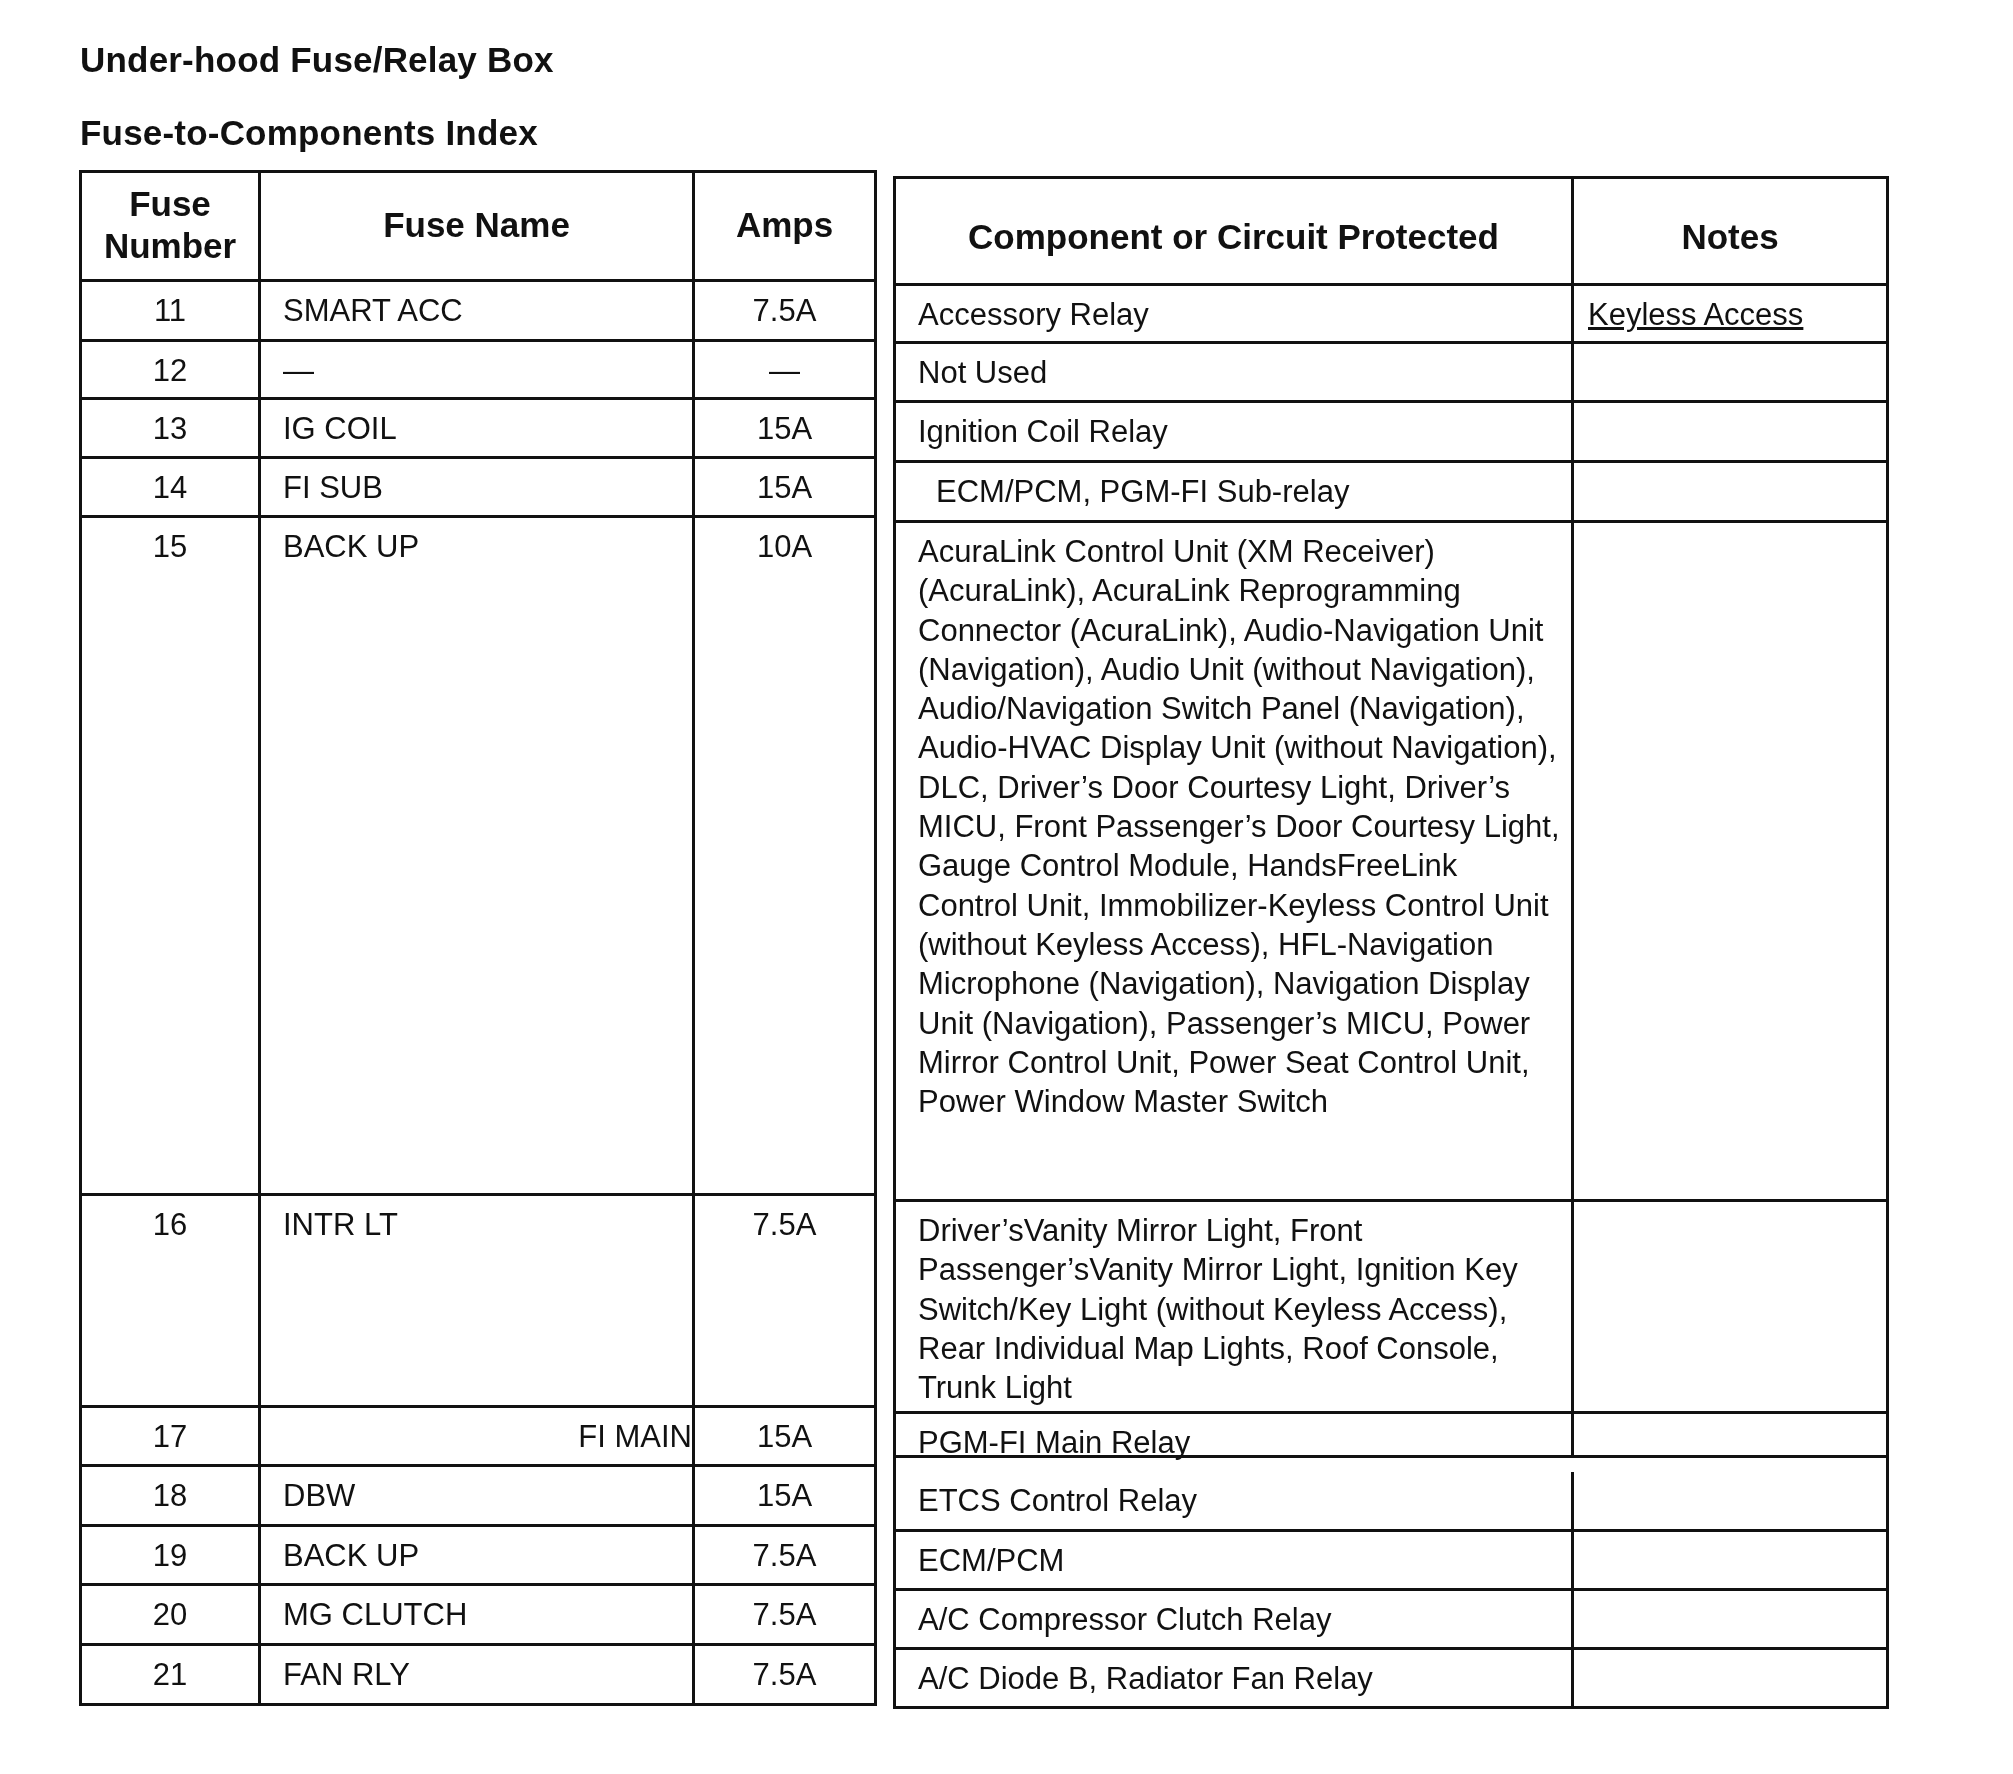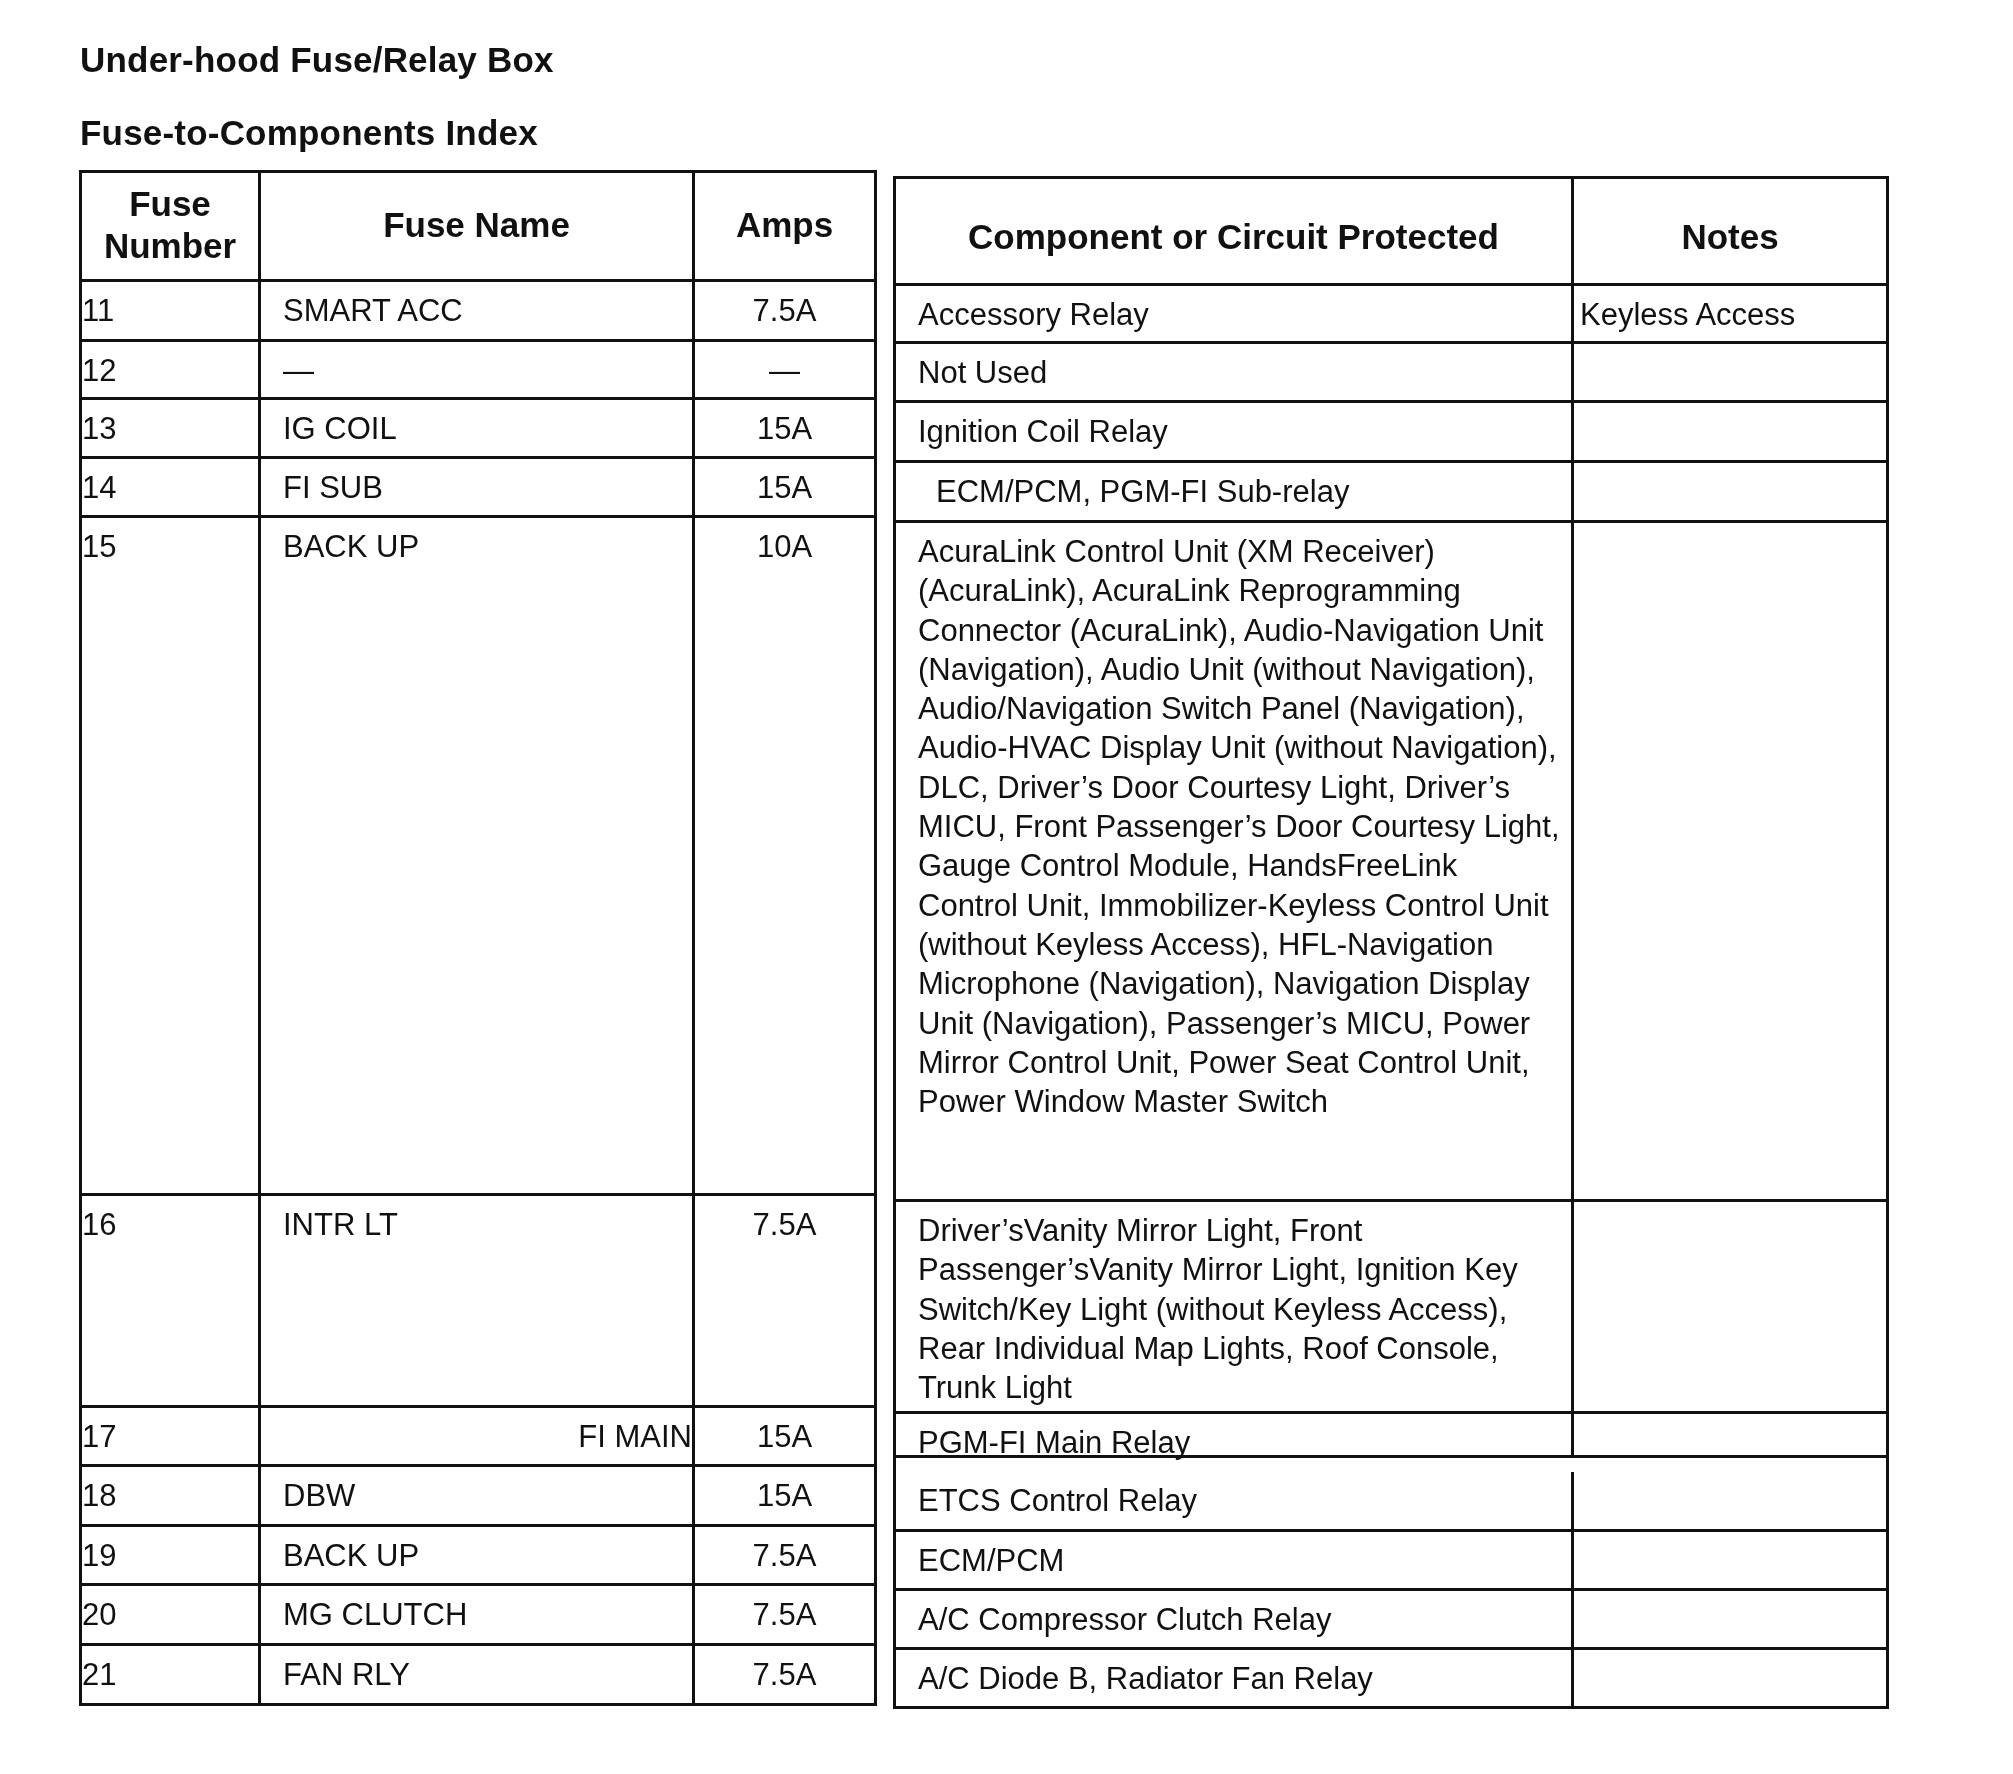--- a/index.html
+++ b/index.html
@@ -8,25 +8,25 @@
   .title { position: absolute; left: 80px; font-weight: bold; font-size: 35px; letter-spacing: 0.2px; white-space: nowrap; }
   #t1 { top: 40px; }
   #t2 { top: 113px; }
   .tbl { position: absolute; border: 3px solid #111; box-sizing: border-box; }
   .row { position: absolute; left: 0; right: 0; border-bottom: 3px solid #111; box-sizing: border-box; }
   .row.last { border-bottom: none; }
   .cell { position: absolute; top: 0; bottom: 0; box-sizing: border-box; }
   .vline { border-left: 3px solid #111; }
   .hdr { font-weight: bold; font-size: 35px; display: flex; align-items: center; justify-content: center; text-align: center; line-height: 42px; }
   .txt { font-size: 31px; line-height: 39.3px; padding-top: 9px; }
-  .num { }
+  .num { text-align: center; }
   .left { padding-left: 22px; }
   .amps { text-align: center; }
   .comp { padding-left: 22px; padding-right: 10px; }
-  .notes { padding-left: 6px; }
+  .notes { padding-left: 14px; text-decoration: underline; }
 </style>
 </head>
 <body>
 
 <div id="t1" class="title">Under-hood Fuse/Relay Box</div>
 <div id="t2" class="title">Fuse-to-Components Index</div>
 
 <div id="left-table" class="tbl" style="left:79px; top:170px; width:798px; height:1536px;">
 <div class="row" style="top: -3px; height: 112px;">
       <div class="cell hdr" style="left: 0px; width: 176px; white-space: pre-line; padding-top: 0px;">Fuse

